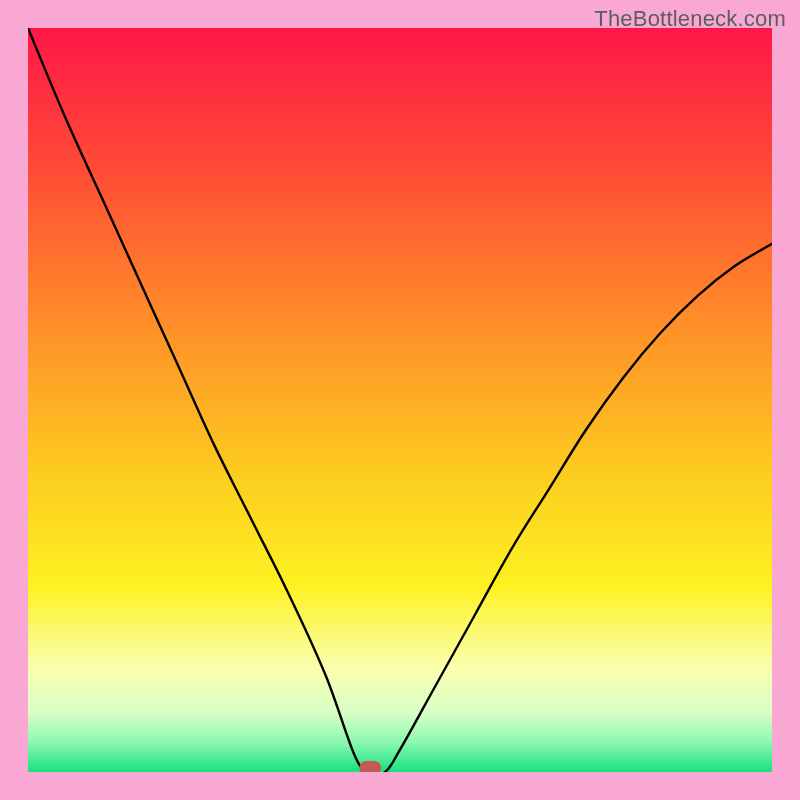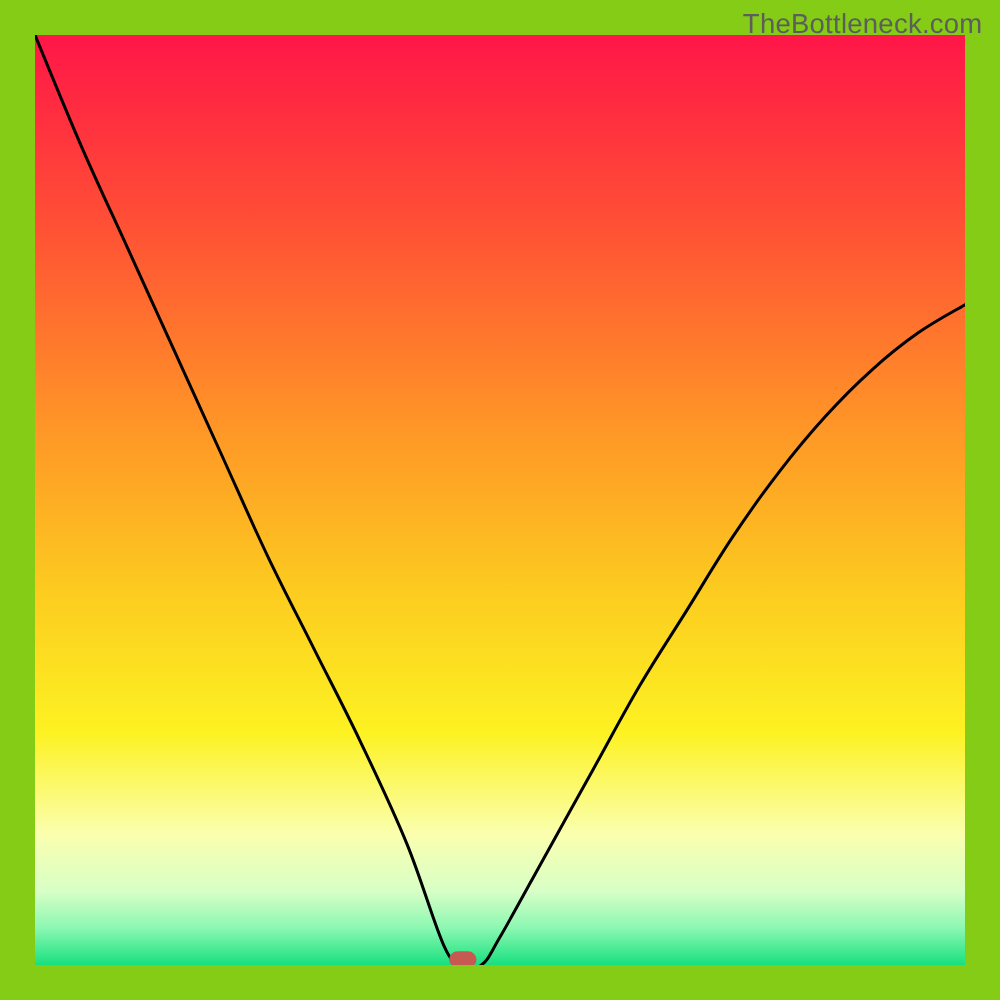--- a/index.html
+++ b/index.html
@@ -8,21 +8,21 @@
     width: 800px;
     height: 800px;
     overflow: hidden;
     background: #000;
     font-family: Arial, Helvetica, sans-serif;
   }
   .frame {
     position: relative;
     width: 800px;
     height: 800px;
-    background: #84cc16;
+    background: #f9a8d4;
   }
   .plot-area {
     position: absolute;
     left: 28px;
     top: 28px;
     width: 744px;
     height: 744px;
   }
   .plot-area svg {
     display: block;

